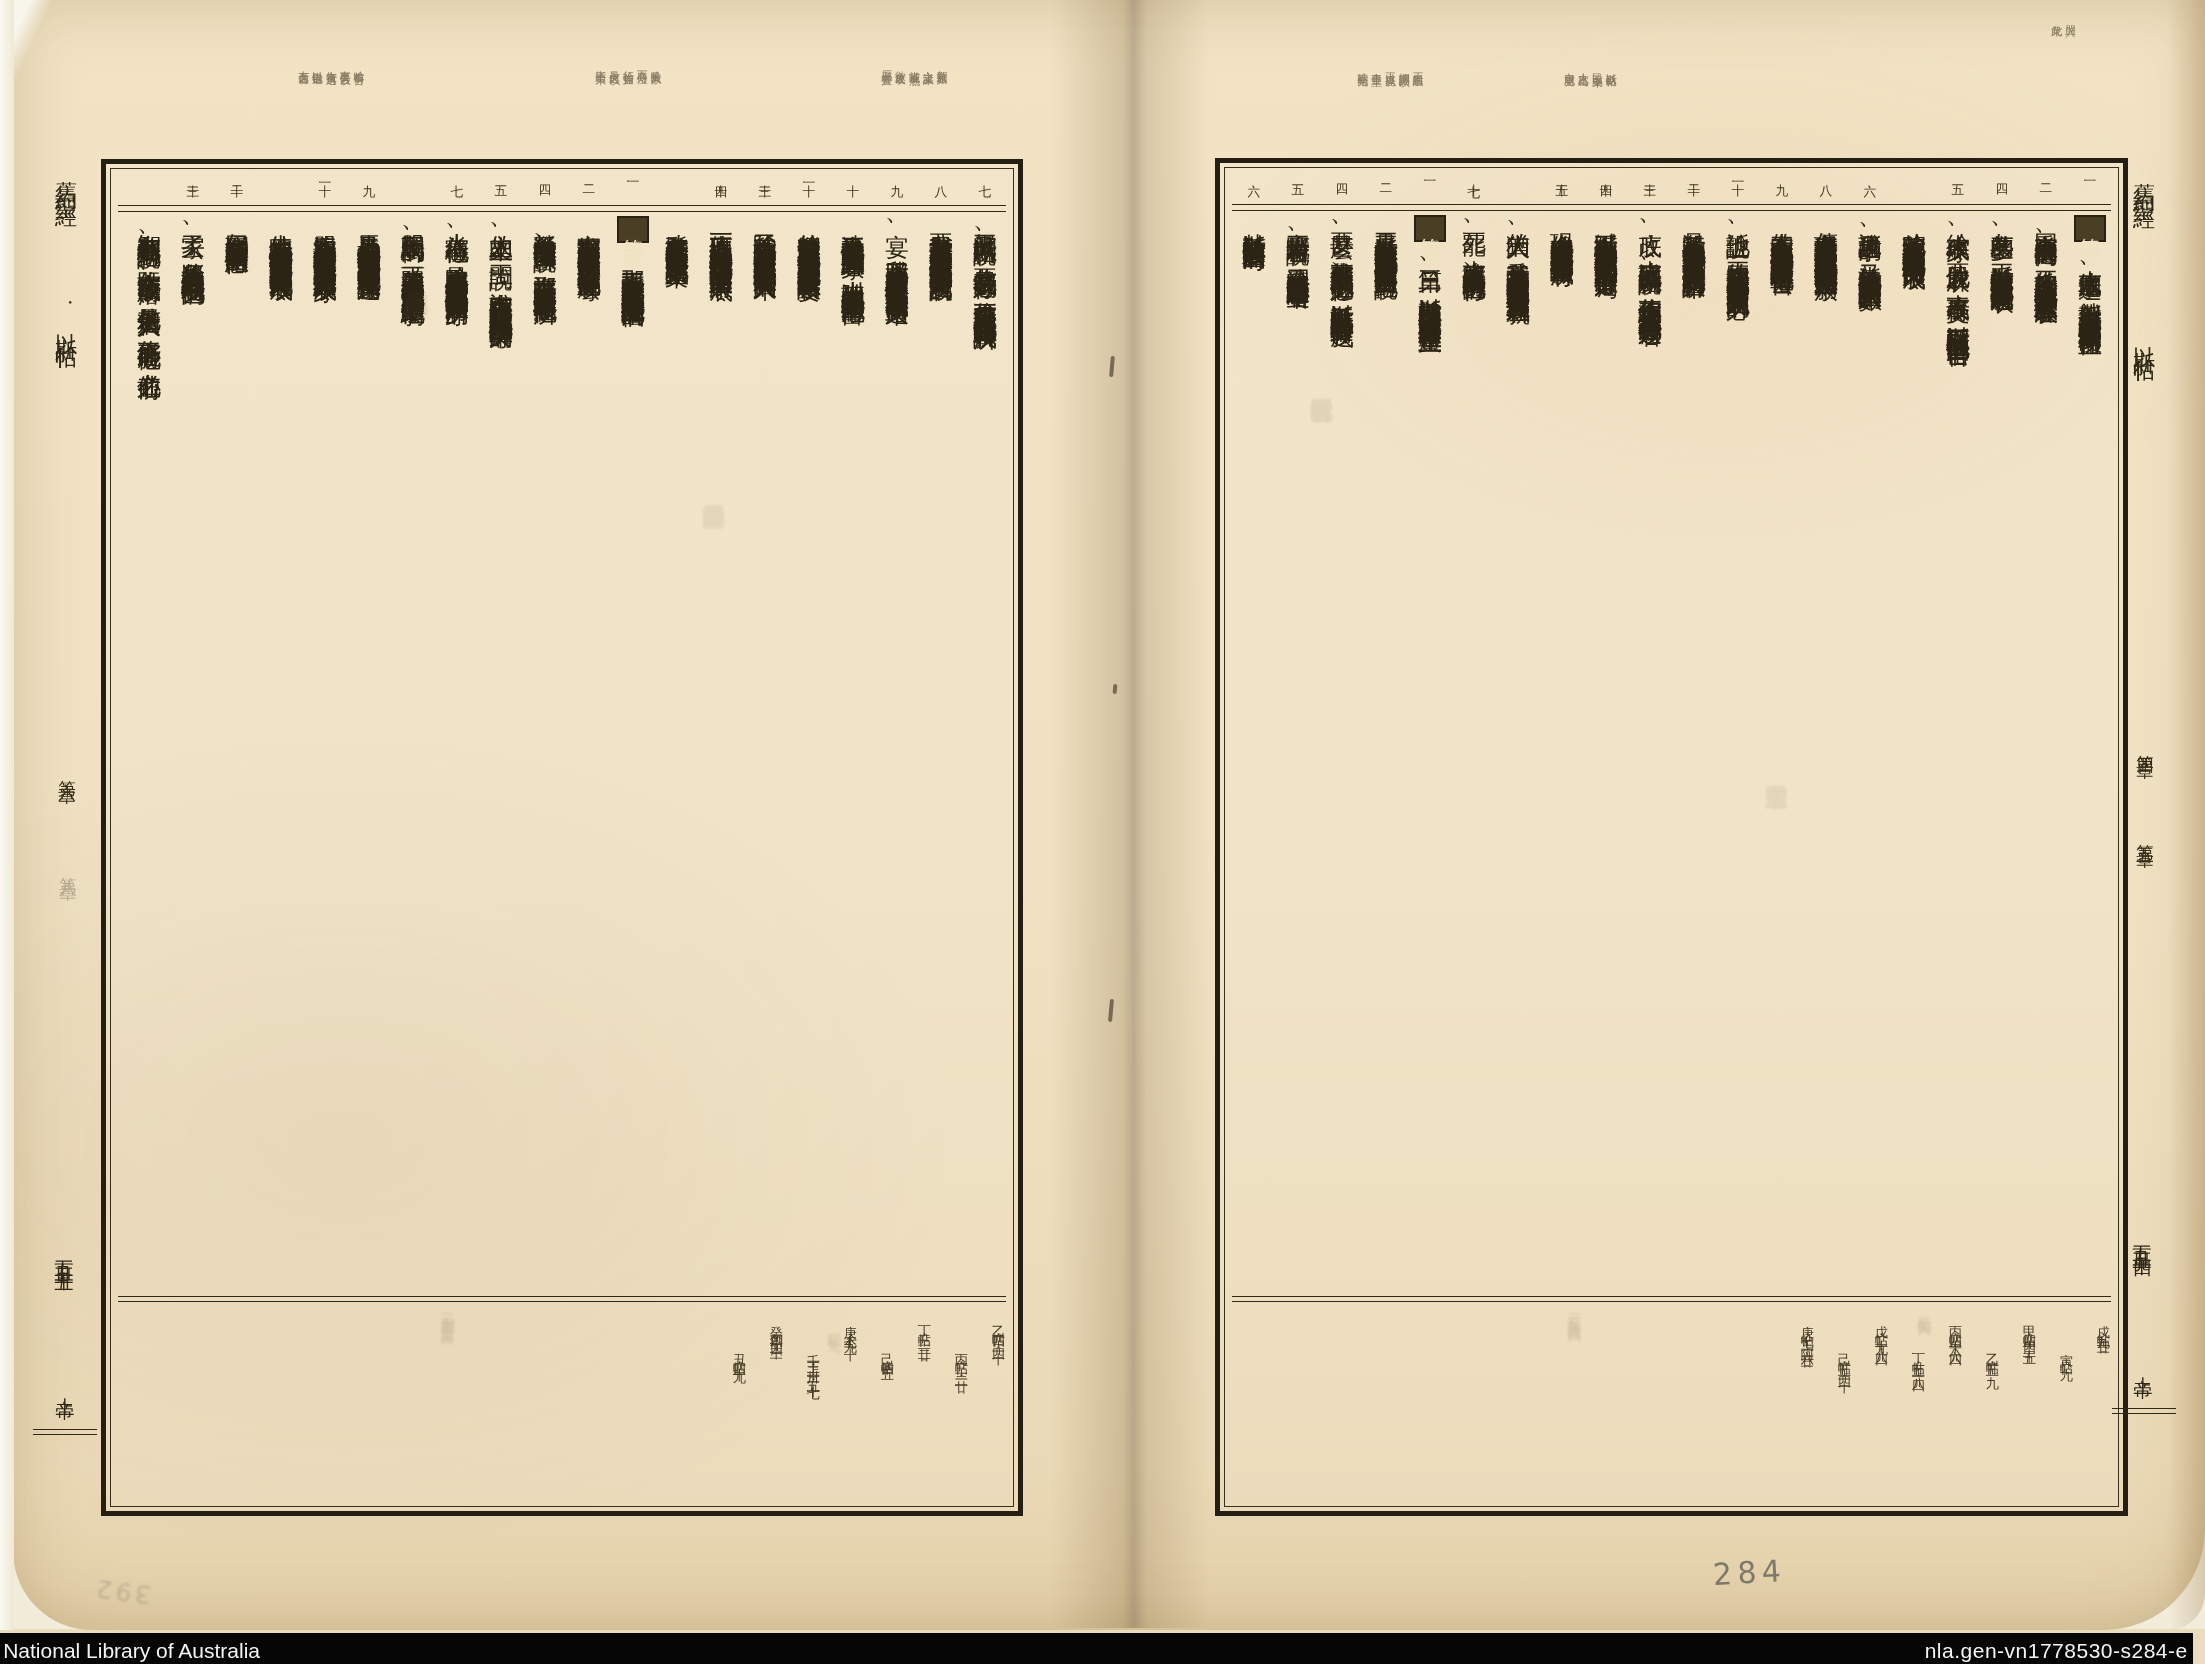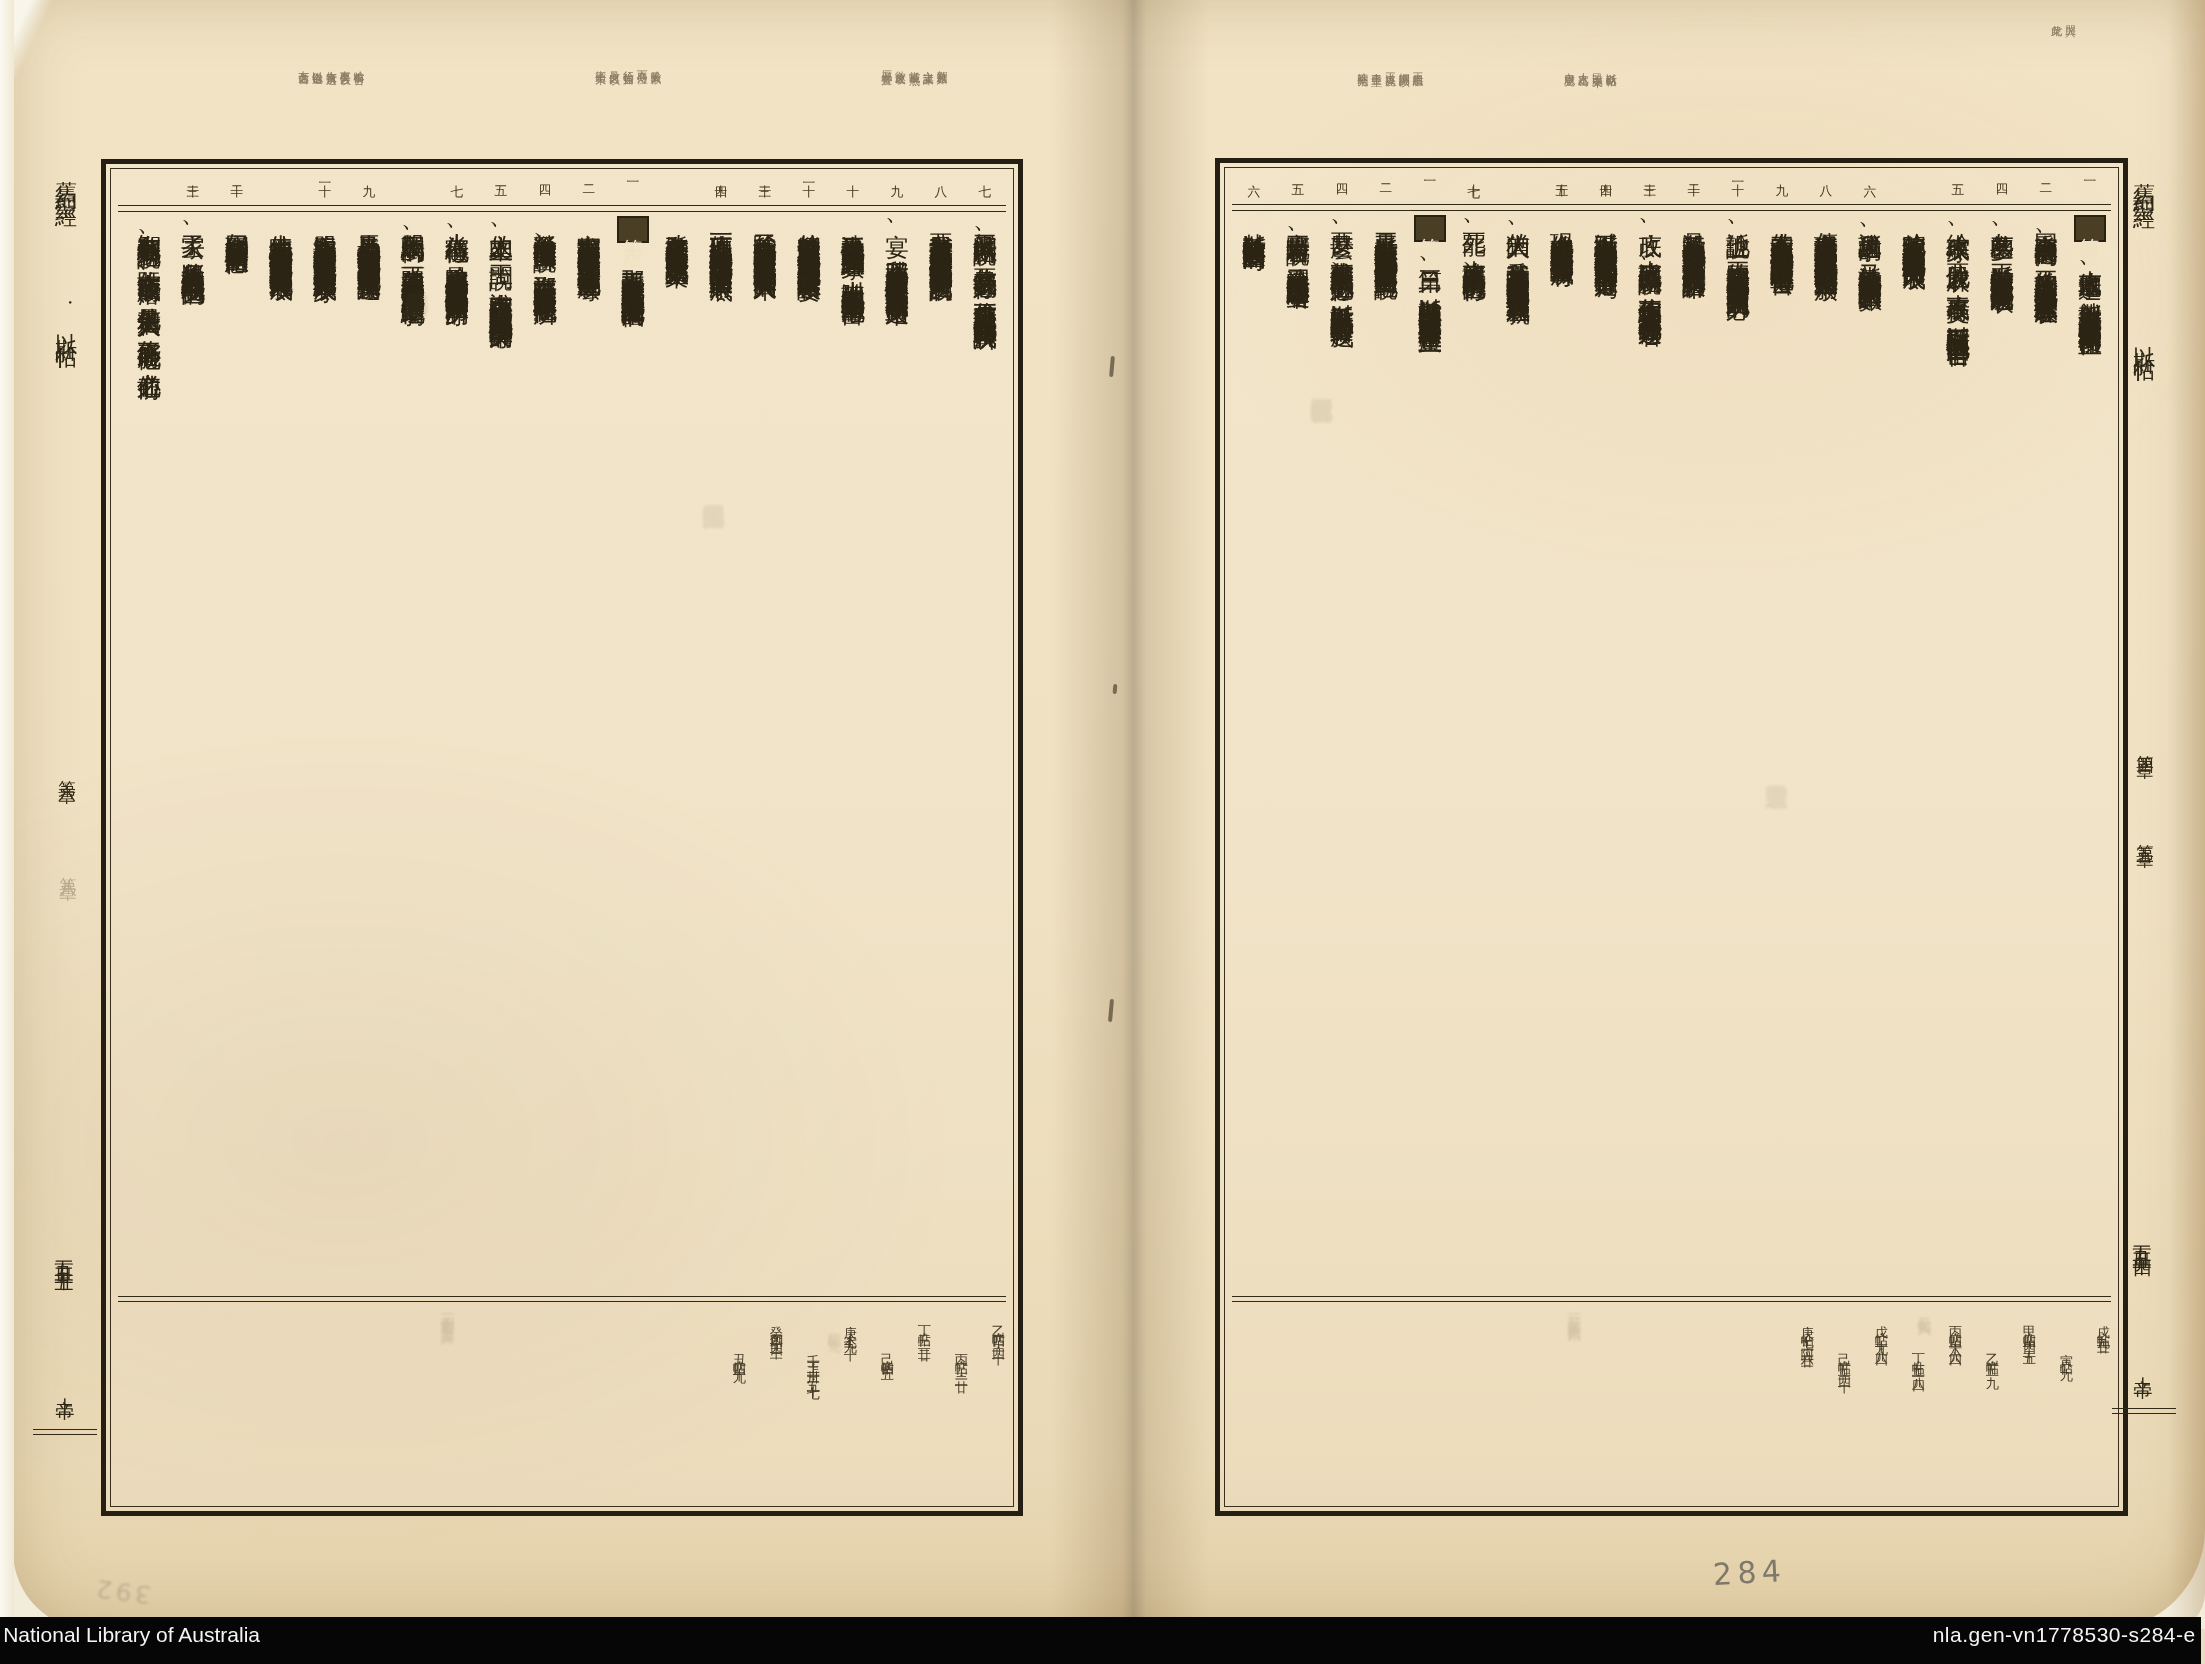--- a/index.html
+++ b/index.html
@@ -49,21 +49,21 @@
   .annot{position:absolute;writing-mode:vertical-rl;opacity:.62;filter:blur(0.3px);}
   .annot span{display:block;font-size:11px;line-height:13.8px;letter-spacing:1.1px;color:#4a3d28;}
   .ghost{position:absolute;writing-mode:vertical-rl;color:#58482f;filter:blur(0.8px);pointer-events:none;}
   #hw-284{position:absolute;left:1713px;top:1555px;font-family:"DejaVu Sans",sans-serif;
           font-size:30px;letter-spacing:5.3px;color:#6e6a60;transform:rotate(-3deg);opacity:.85;}
   #hw-392{position:absolute;left:93px;top:1577px;font-family:"DejaVu Sans",sans-serif;
           font-size:25.4px;letter-spacing:3.2px;color:#8a8172;transform:rotate(187deg);opacity:.38;filter:blur(1.1px);}
   #corner{position:absolute;left:12.7px;top:0;width:64px;height:79px;
           background:linear-gradient(115deg,#f8f5ea 18%,rgba(0,0,0,0) 40%);}
   
-  #bar{position:absolute;left:0;right:4px;bottom:0;height:48px;background:#060606;
+  #bar{position:absolute;left:0;right:12px;bottom:0;height:32px;background:#060606;
        font-family:"Liberation Sans","DejaVu Sans",sans-serif;color:#f4f4f2;}
   #bar .lcap{position:absolute;left:3.2px;top:6.4px;font-size:21px;}
   #bar .rcap{position:absolute;right:5.3px;top:6.4px;font-size:21px;letter-spacing:0.5px;}
 </style>
 </head>
 <body>
 
 <div id="stage">
   <div id="backing"></div>
   <div id="paper"></div>

